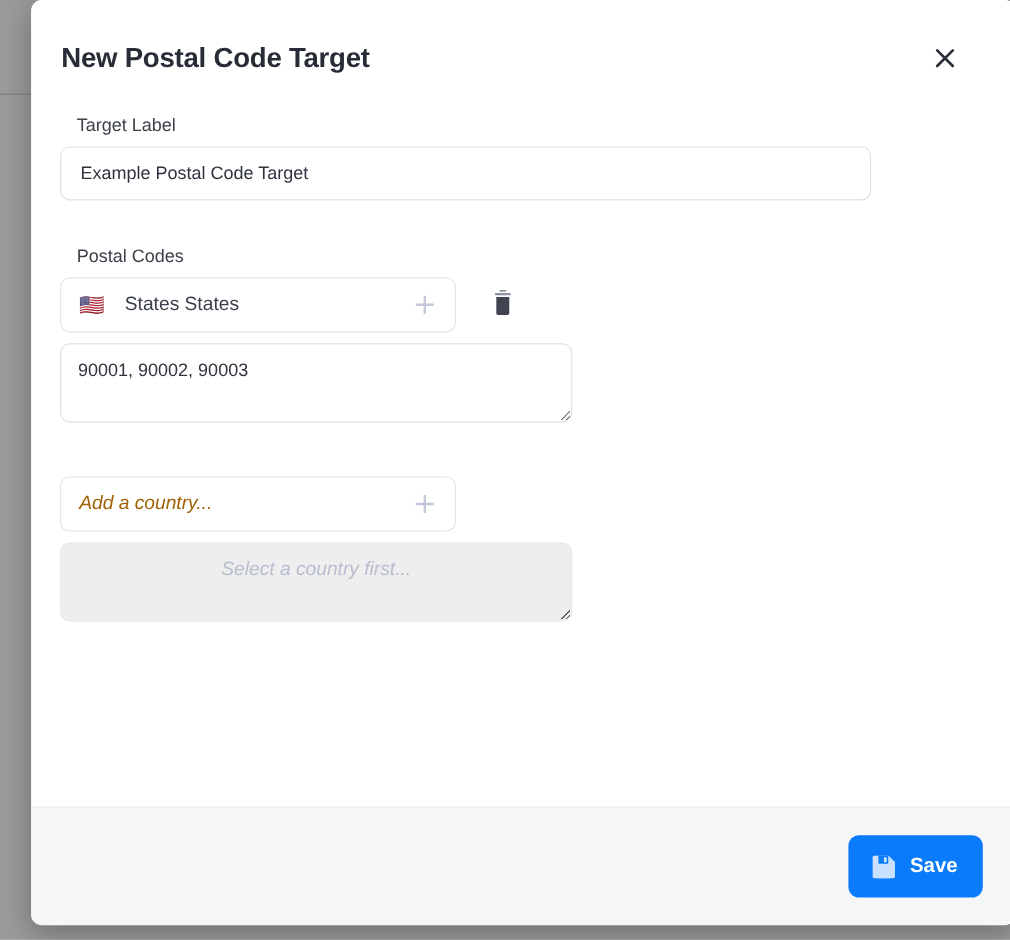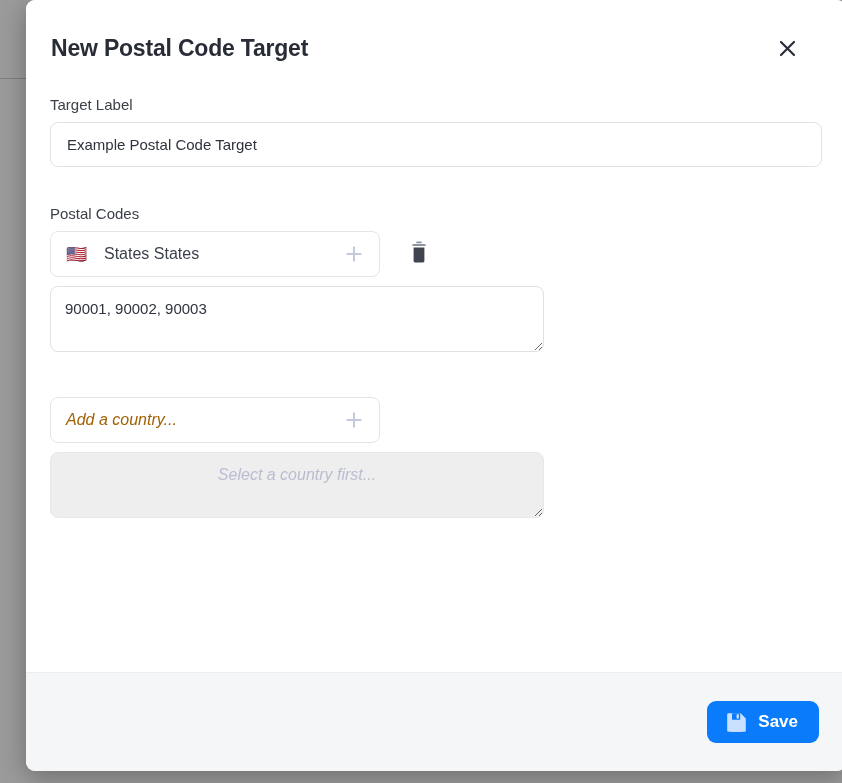--- a/index.html
+++ b/index.html
@@ -84,28 +84,28 @@
     flex: 1 1 auto;
     padding: 0 24px;
     box-sizing: border-box;
     background: #ffffff;
     overflow: hidden;
   }
 
   .field-label {
     font-size: 15px;
     color: #3c4049;
-    margin: 0 0 9px 0;
+    margin: 0 0 9px 14px;
     user-select: none;
   }
 
   .text-input {
     display: block;
     box-sizing: border-box;
-    width: 772px;
+    width: 676px;
     height: 45px;
     padding: 0 16px;
     font-size: 15px;
     font-family: "Liberation Sans", sans-serif;
     color: #2f333d;
     background: #ffffff;
     border: 1px solid #dfe1e6;
     border-radius: 8px;
     outline: none;
   }
@@ -167,21 +167,21 @@
     cursor: pointer;
     background: none;
     border: none;
     padding: 0;
   }
 
   
   .codes-area {
     display: block;
     box-sizing: border-box;
-    width: 494px;
+    width: 427px;
     height: 66px;
     padding: 13px 14px;
     font-size: 15px;
     font-family: "Liberation Sans", sans-serif;
     color: #2f333d;
     background: #ffffff;
     border: 1px solid #dfe1e6;
     border-radius: 8px;
     outline: none;
     resize: vertical;
@@ -209,21 +209,21 @@
     display: flex;
     align-items: center;
     justify-content: flex-end;
     padding-right: 27px;
     box-sizing: border-box;
   }
   .save-btn {
     display: flex;
     align-items: center;
     gap: 11px;
-    height: 42px;
+    height: 52px;
     padding: 0 21px 0 19px;
     background: #0a7cfb;
     border: none;
     border-radius: 9px;
     color: #ffffff;
     font-size: 17px;
     font-weight: bold;
     font-family: "Liberation Sans", sans-serif;
     cursor: pointer;
   }

